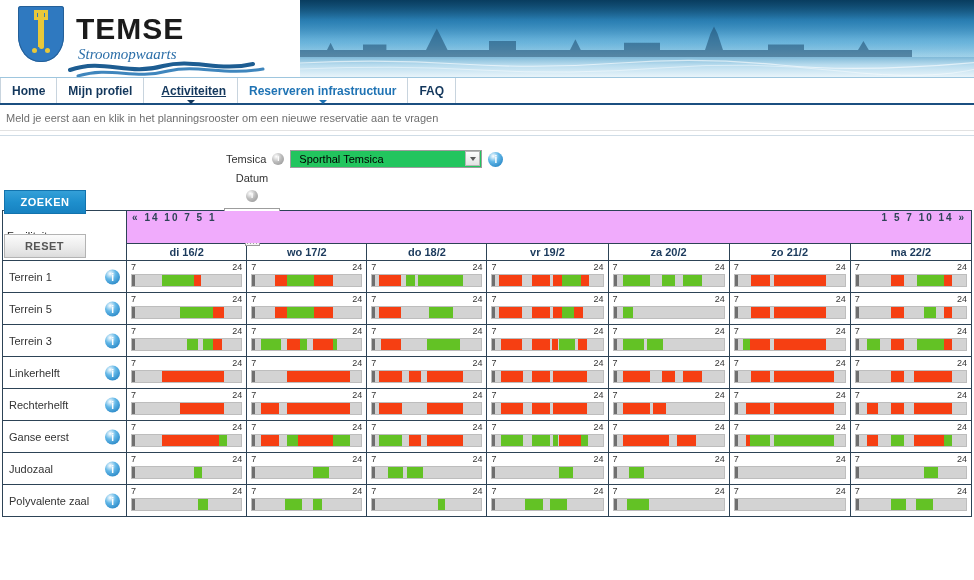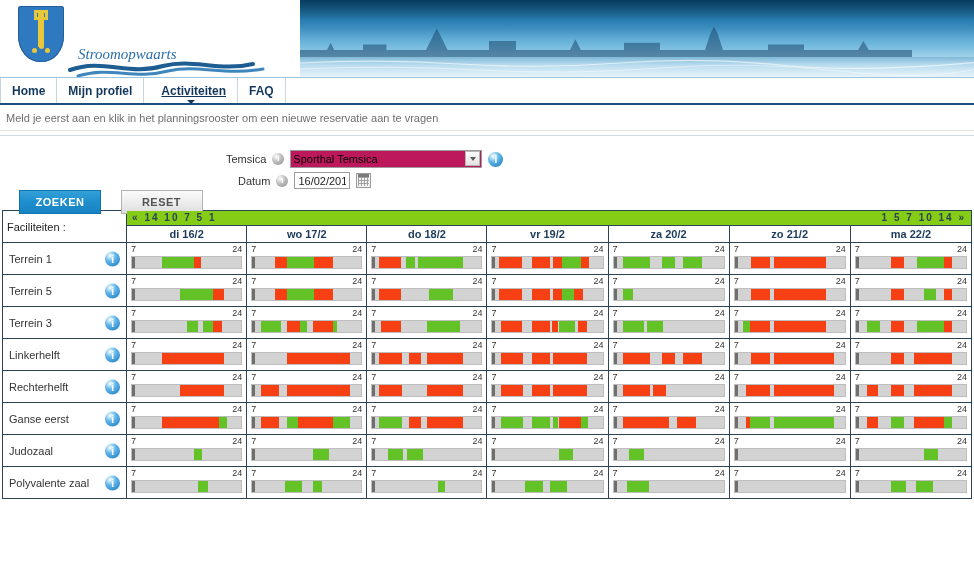--- a/index.html
+++ b/index.html
@@ -132,35 +132,35 @@
   }
   .title-rule { margin-top:4px; border-top:1px solid #cfdce6; }
 
   
   .form-area { position:relative; height:66px; }
   .frow {
     display:flex; align-items:center; gap:6px;
     position:absolute;
   }
   .frow.r1 { left:226px; top:14px; }
-  .frow.r2 { left:238px; top:36px; }
+  .frow.r2 { left:224px; top:36px;flex-direction:column; }
   .flabel { font-size:11px; color:#333; }
   .iicon {
     width:12px;height:12px;border-radius:50%;
     background:radial-gradient(circle at 35% 30%, #ffffff 0%, #bdbdbd 45%, #8e8e8e 100%);
     color:#fff; font-size:8px; font-weight:bold; line-height:12px; text-align:center;
     display:inline-block;
   }
   .iicon.blue {
     width:15px;height:15px;line-height:15px;font-size:10px;
     background:radial-gradient(circle at 35% 28%, #ffffff 0%, #63b8e8 38%, #1173b8 100%);
   }
   select.cbox {
     width:192px; height:18px; font-size:11px; font-family:"Liberation Sans", sans-serif;
-    border:1px solid #9d9d9d; background:#be185d; padding:0 2px;
+    border:1px solid #9d9d9d; background:#22c55e; padding:0 8px;
     -webkit-appearance:none; appearance:none;
   }
   .selwrap { position:relative; width:192px; height:18px; }
   .selwrap .arrow {
     position:absolute; right:2px; top:1px; width:15px; height:15px;
     background:linear-gradient(180deg,#fdfdfd,#e3e3e3);
     border:1px solid #b5b5b5;
     display:flex; align-items:center; justify-content:center;
     pointer-events:none;
   }
@@ -179,21 +179,21 @@
   .calbtn:before {
     content:""; position:absolute; left:1px; top:3px; right:1px; bottom:1px;
     background:
       linear-gradient(#8e8e8e 1px, transparent 1px) 0 0/100% 3px,
       linear-gradient(90deg,#8e8e8e 1px, transparent 1px) 0 0/3px 100%;
     opacity:.8;
   }
   .calbtn:after {
     content:""; position:absolute; left:1px; top:0; right:1px; height:3px; background:#7a7a7a;
   }
-  .btn-row { position:absolute; left:19px; top:54px; display:flex; gap:20px; }
+  .btn-row { position:absolute; left:4px; top:54px; display:flex; gap:20px;flex-direction:column; }
   .btn {
     height:24px; min-width:82px; padding:0 12px;
     font-size:11px; font-weight:bold; letter-spacing:.5px;
     display:flex;align-items:center;justify-content:center;
     cursor:pointer; border:1px solid #b3b3b3;
   }
   .btn.primary {
     background:linear-gradient(180deg,#34a0d8 0%, #1e8fcd 50%, #1782c1 100%);
     color:#fff; border-color:#1273ad;
   }
@@ -206,21 +206,21 @@
   
   .grid-wrap { margin:8px 2px 0 2px; }
   table.grid { border-collapse:collapse; width:970px; table-layout:fixed; }
   table.grid td, table.grid th { border:1px solid #2d4356; padding:0; }
   .fac-head {
     width:124px; height:15px;
     text-align:left; font-size:11px; font-weight:normal; color:#222;
     padding-left:4px !important; background:#fff;
   }
   .pager-cell {
-    height:15px; background:#84cc16; padding:0 4px !important;
+    height:33px; background:#f0abfc; padding:0 4px !important;
     font-size:10px; color:#2d4356; position:relative;
   }
   .pager-left { position:absolute; left:5px; top:1px; letter-spacing:2px; }
   .pager-right { position:absolute; right:5px; top:1px; letter-spacing:2px; }
   .pager-left span, .pager-right span { cursor:pointer; }
   .day-head {
     height:17px; text-align:center; font-size:11px; font-weight:bold;
     color:#1b3a5c; background:#fff;
   }
   .fac-cell {
@@ -270,39 +270,44 @@
     <div class="logo-wrap">
       <div class="shield">
         <div class="key"></div>
         <div class="key-head"></div>
         <div class="key-teeth">
             <i></i>
             <i></i>
             <i></i>
           </div>
       </div>
+      <div class="brand-name">TEMSE</div>
       <div class="brand-sub">Stroomopwaarts</div>
       <svg class="wave" viewBox="0 0 210 22">
         <path d="M2,14 C35,2 60,20 95,10 C125,2 150,16 185,8" stroke="#1d5d92" stroke-width="4" fill="none" stroke-linecap="round"></path>
         <path d="M10,20 C42,10 66,24 100,15 C130,8 155,20 195,13" stroke="#3f86bd" stroke-width="3" fill="none" stroke-linecap="round"></path>
       </svg>
     </div>
   </div>
 
 </div>
 
 <div class="navbar">
   <div class="navitem">
     <span class="lbl">Home</span>
   </div>
   <div class="navitem">
     <span class="lbl">Mijn profiel</span>
   </div>
   <div class="navitem underlined">
     <span class="lbl">Activiteiten</span>
+    <span class="caret"></span>
+  </div>
+  <div class="navitem link">
+    <span class="lbl">Reserveren infrastructuur</span>
     <span class="caret"></span>
   </div>
   <div class="navitem">
     <span class="lbl">FAQ</span>
   </div>
   <div class="nav-filler"></div>
 </div>
 
 <div class="notice">Meld je eerst aan en klik in het planningsrooster om een nieuwe reservatie aan te vragen</div>
 

